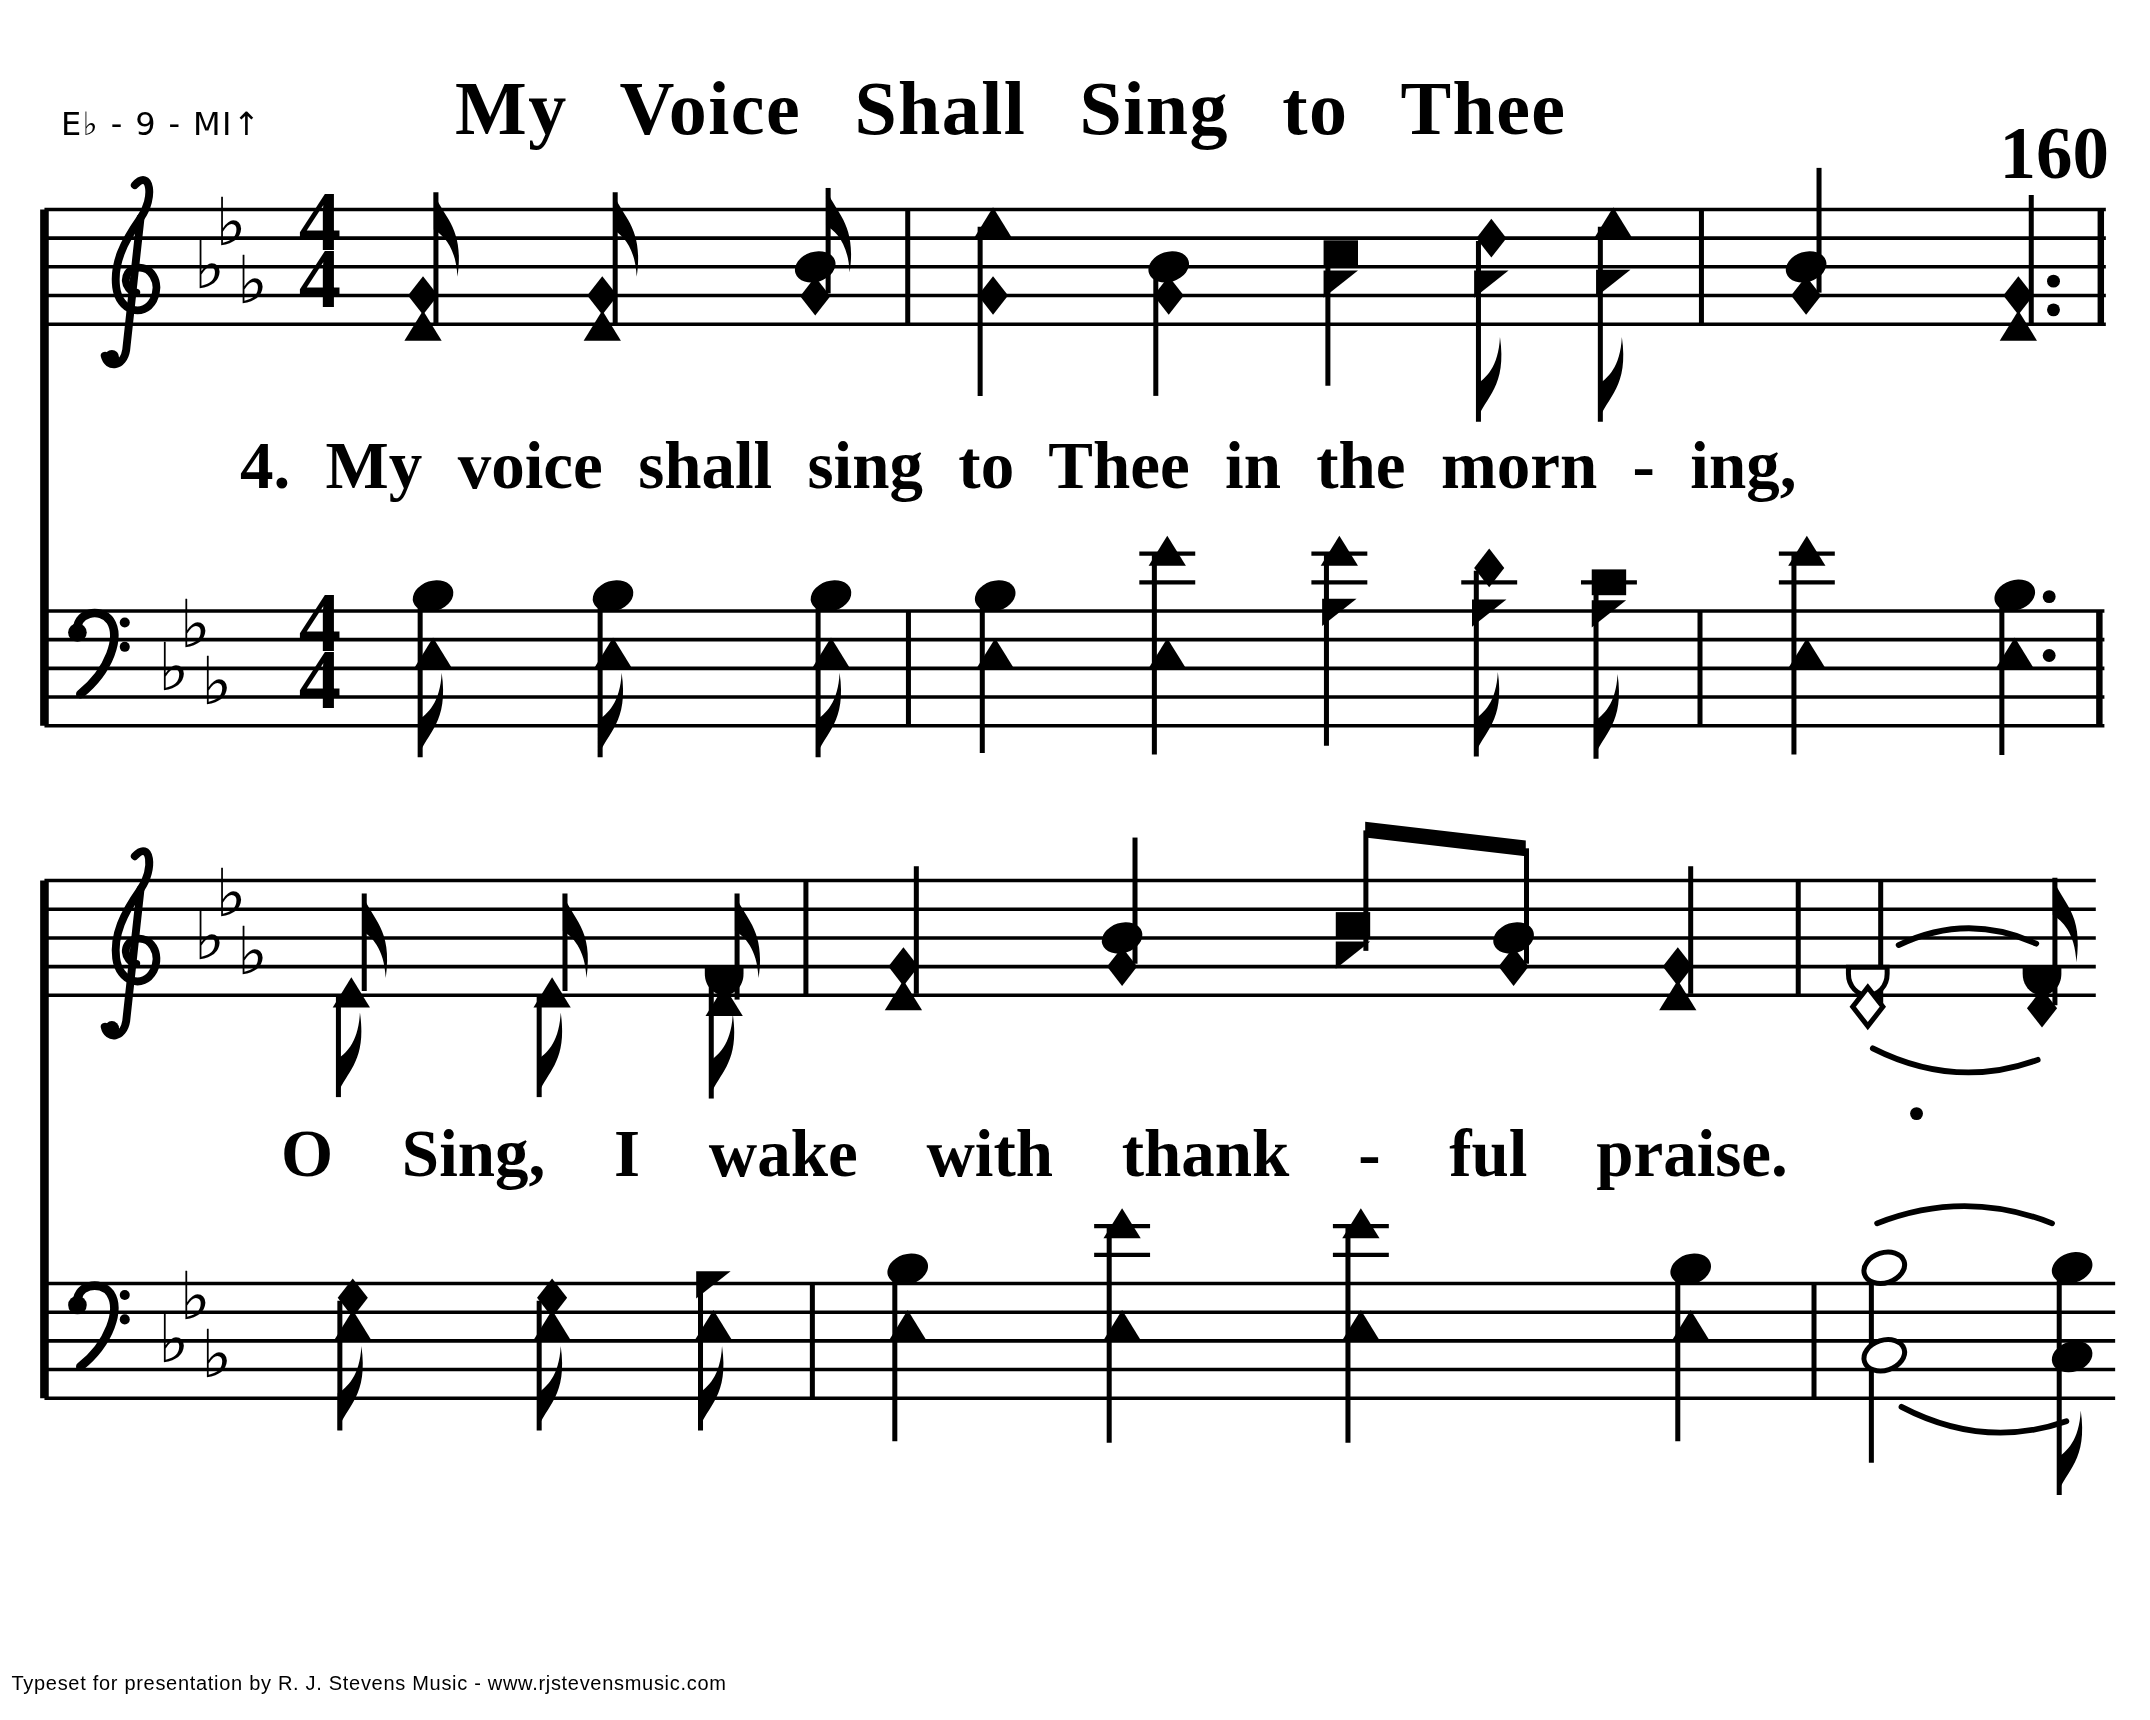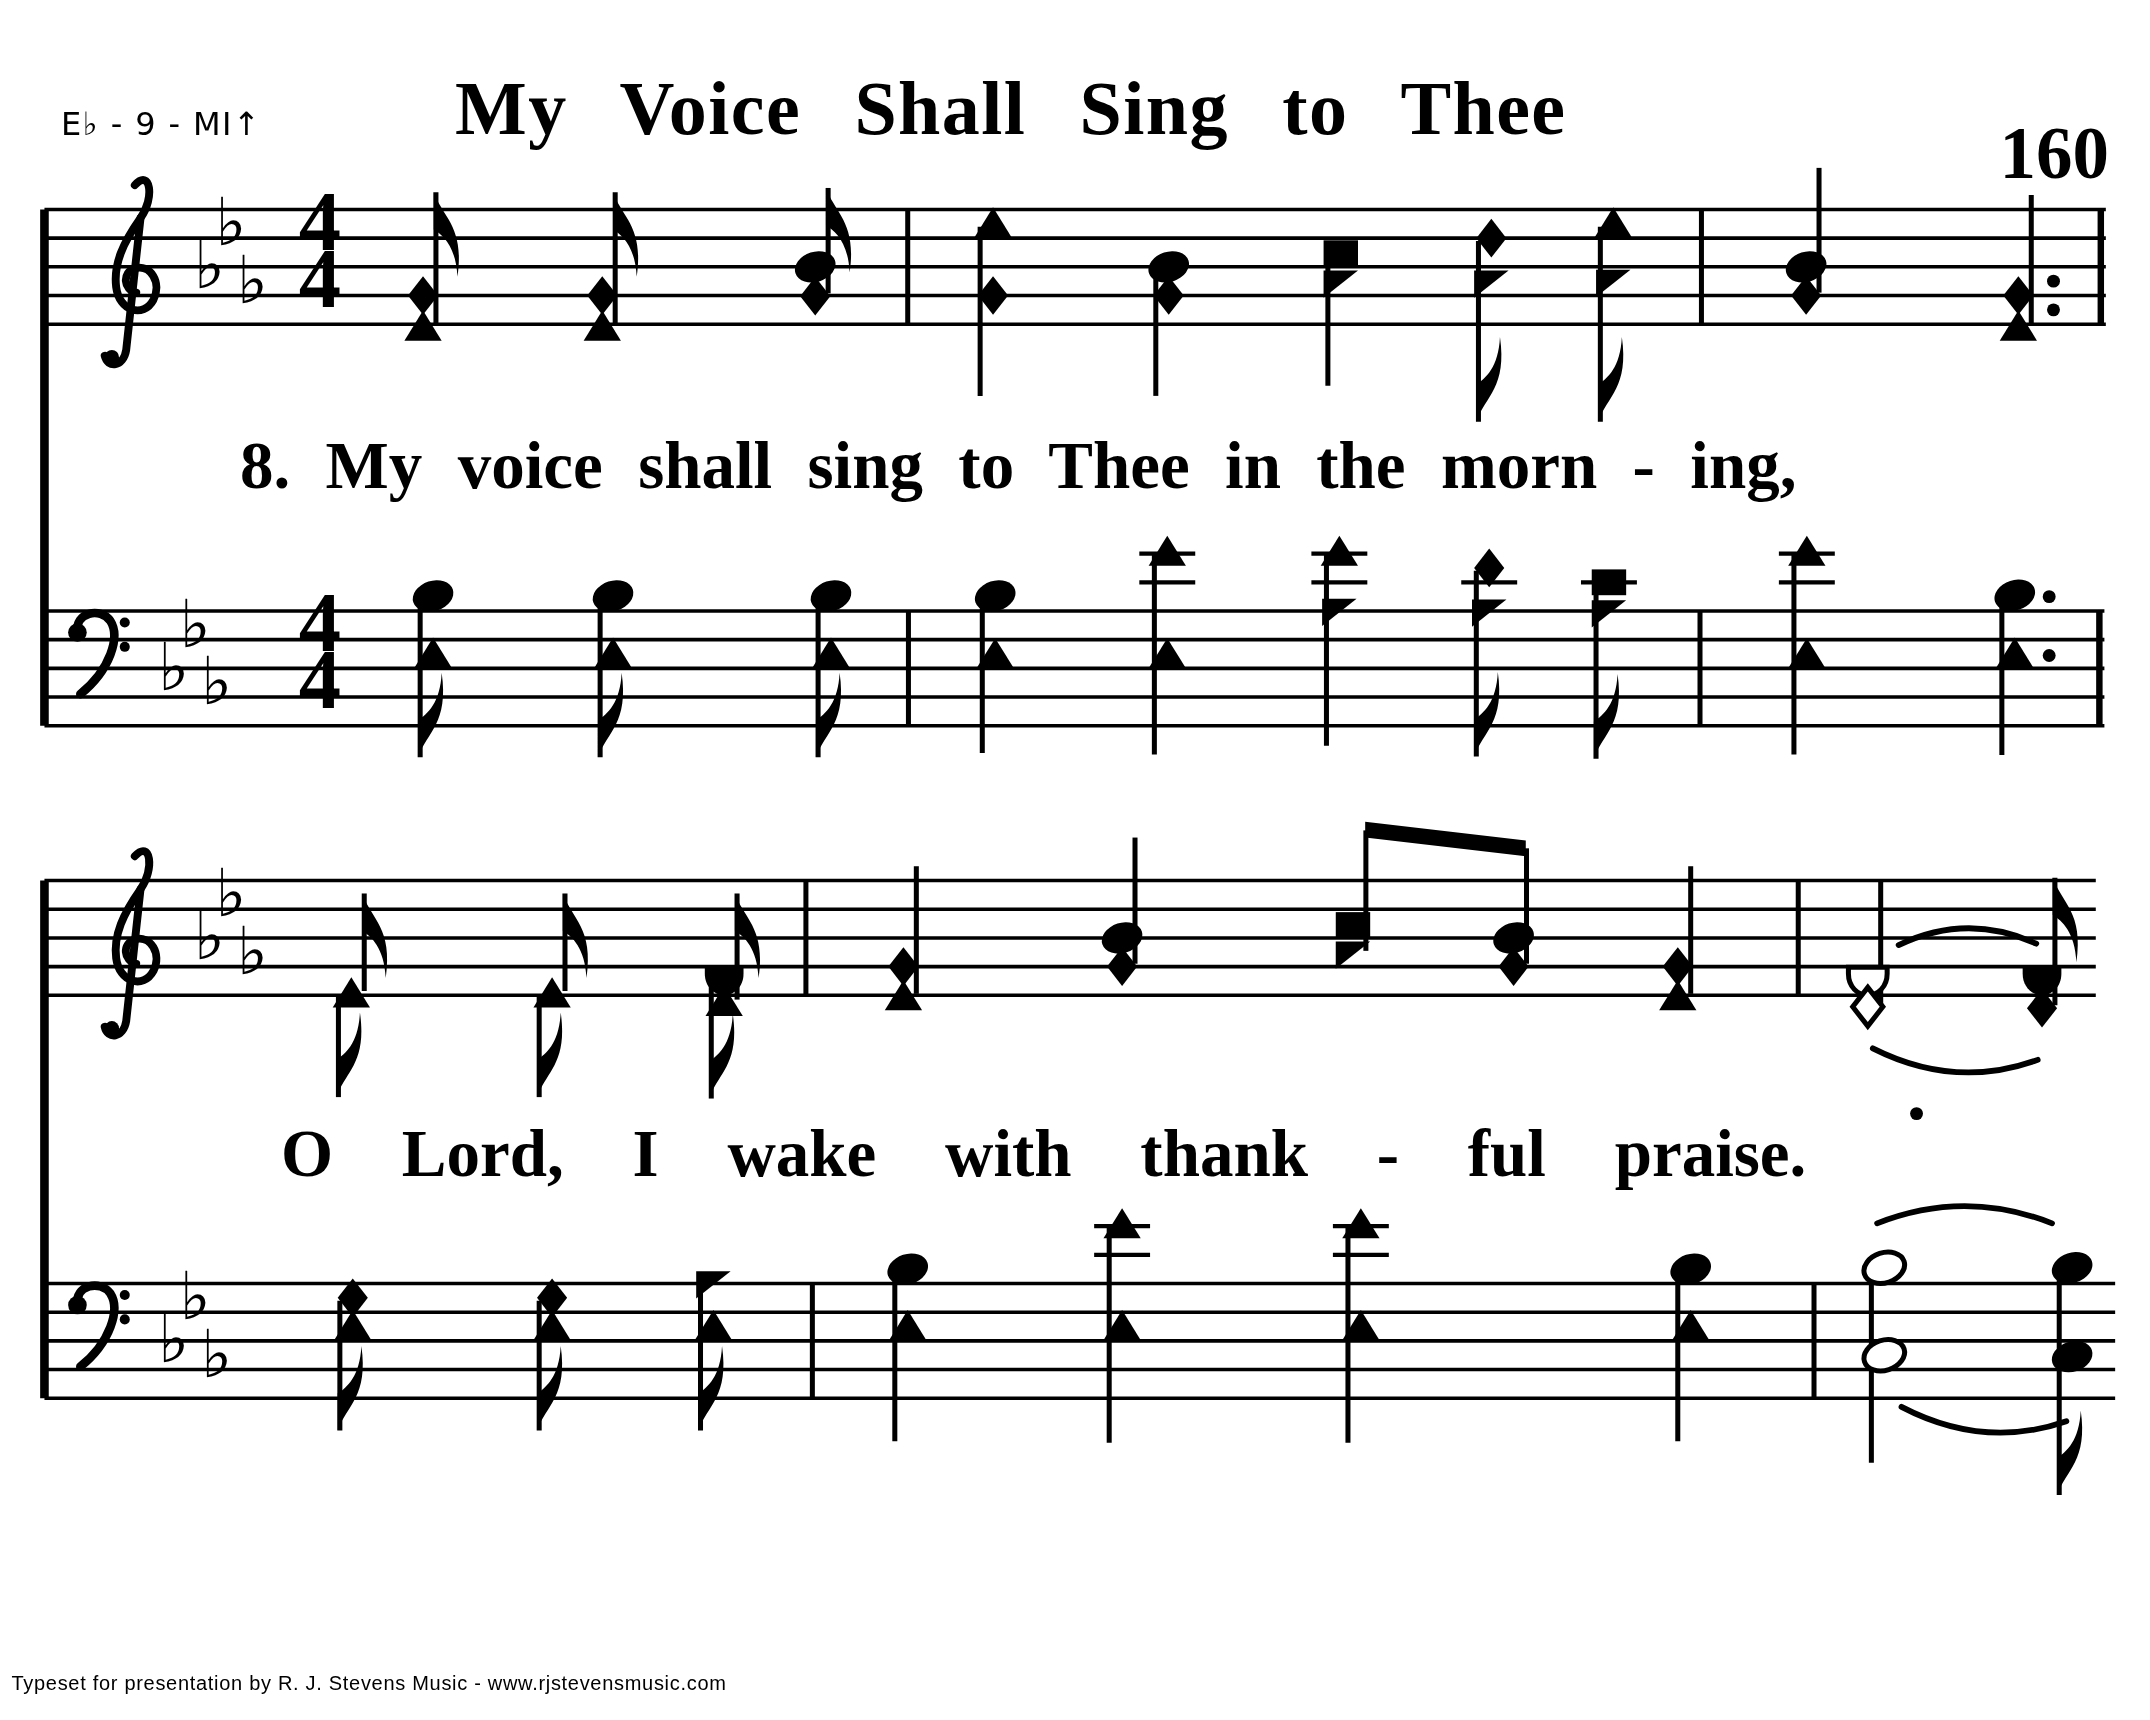--- a/index.html
+++ b/index.html
@@ -244,17 +244,17 @@
     <ellipse cx="2628" cy="1768" rx="29" ry="21" transform="rotate(-18 2628 1768)" fill="#fff" stroke="#000000" stroke-width="7"></ellipse>
     <ellipse cx="2628" cy="1890" rx="29" ry="21" transform="rotate(-18 2628 1890)" fill="#fff" stroke="#000000" stroke-width="7"></ellipse>
     <line x1="2872" y1="1772" x2="2872" y2="2085" stroke="#000000" stroke-width="7"></line>
     <path d="M2869,2085 C2882,2049 2912,2037 2902,1967 C2900,2009 2882,2025 2869,2033 Z" fill="#000000"></path>
     <ellipse cx="2890" cy="1768" rx="29" ry="21" transform="rotate(-18 2890 1768)" fill="#000000"></ellipse>
     <ellipse cx="2890" cy="1892" rx="29" ry="21" transform="rotate(-18 2890 1892)" fill="#000000"></ellipse>
     <path d="M2618,1706 Q2740,1658 2862,1706" fill="none" stroke="#000000" stroke-width="8" stroke-linecap="round"></path>
     <path d="M2652,1962 Q2767,2022 2882,1982" fill="none" stroke="#000000" stroke-width="8" stroke-linecap="round"></path>
   </svg>
 
-<div class="abs lyric" id="lyric-line-1">8. My voice shall sing to Thee in the morn - ing,</div>
-<div class="abs lyric" id="lyric-line-2">O Lord, I wake with thank - ful praise.</div>
+<div class="abs lyric" id="lyric-line-1">4. My voice shall sing to Thee in the morn - ing,</div>
+<div class="abs lyric" id="lyric-line-2">O Sing, I wake with thank - ful praise.</div>
 
 <div class="abs" id="footer-credit">Typeset for presentation by R. J. Stevens Music  -  www.rjstevensmusic.com</div>
 
 
 </body></html>

